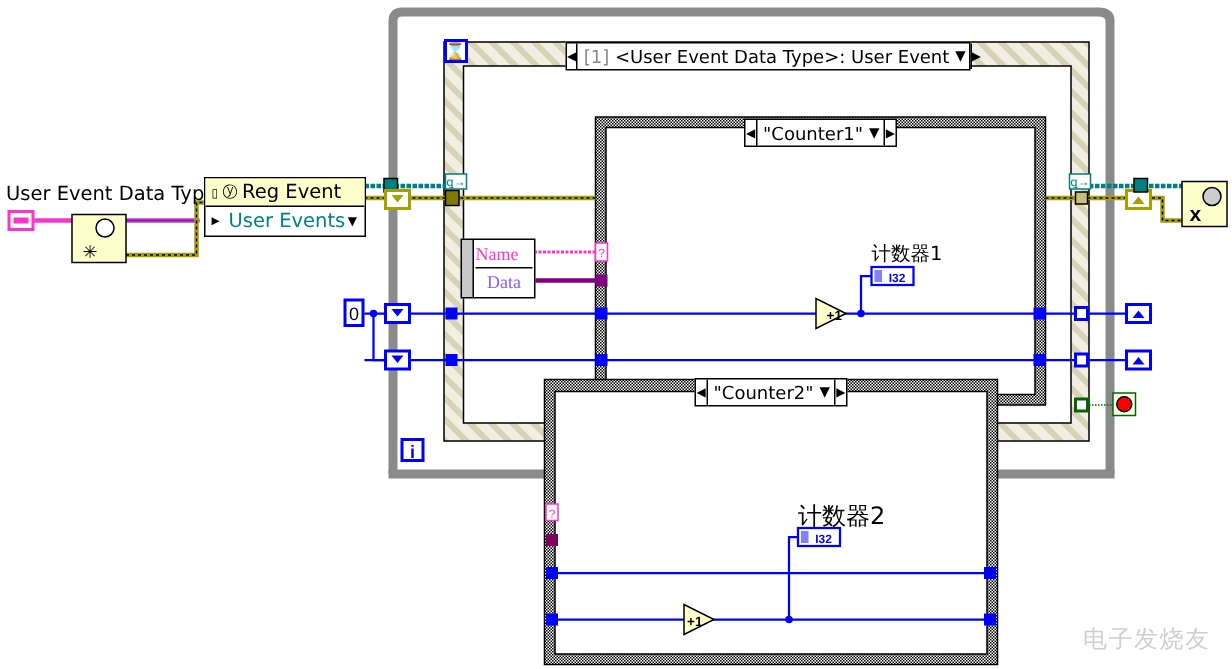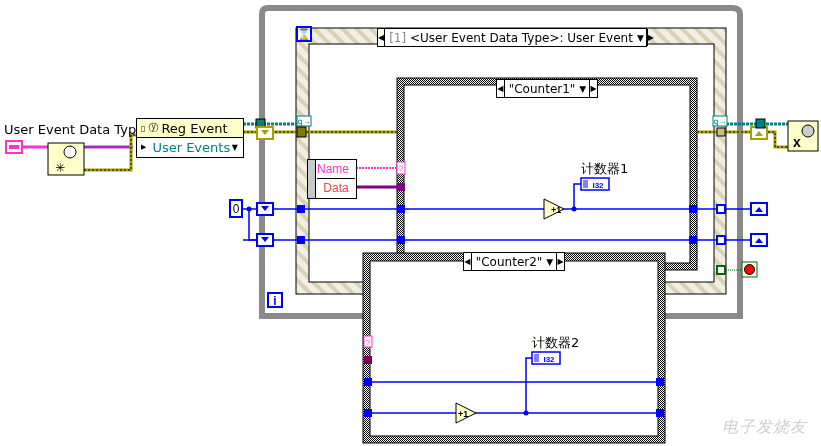--- a/index.html
+++ b/index.html
@@ -7,21 +7,21 @@
   #canvas { position:absolute; left:0; top:0; width:821px; height:446px; }
   .abs { position:absolute; }
   .lbl { position:absolute; font-size:13px; color:#000; white-space:nowrap; font-family:"DejaVu Sans","Liberation Sans",sans-serif; }
   .selector { position:absolute; height:17px; background:#fff; border:1px solid #000; font-size:12px; display:flex; align-items:center; font-family:"DejaVu Sans","Liberation Sans",sans-serif; }
   .selector .arrow-l, .selector .arrow-r { width:9px; height:100%; display:flex; align-items:center; justify-content:center; font-size:8px; border-right:1px solid #000; }
   .selector .arrow-r { border-right:none; border-left:1px solid #000; }
   .selector .sel-text { padding:16px 4px; flex:1; white-space:nowrap; }
   .selector .dd { font-size:9px; padding-right:3px; }
   .sel-index { color:#888; }
   .watermark { position:absolute; right:14px; bottom:12px; color:#cfcfcf; font-size:12px; text-align:center; line-height:15px; }
-  .watermark .wm-cn { font-size:16px; font-style:italic; letter-spacing:1px; }
+  .watermark .wm-cn { font-size:16px; letter-spacing:1px; }
 </style>
 </head>
 <body>
 
 <svg id="canvas" width="821" height="446" viewBox="0 0 821 446" xmlns="http://www.w3.org/2000/svg">
   <defs>
     <pattern id="stripe" patternUnits="userSpaceOnUse" width="10" height="10" patternTransform="rotate(-45)">
       <rect width="10" height="10" fill="#f2efe2"></rect>
       <rect width="4" height="10" fill="#d8d2b6"></rect>
     </pattern>
@@ -238,24 +238,24 @@
   <span class="arrow-r">▶</span>
 </div>
 
 <div class="selector" style="left:463px; top:252px; width:100px;">
   <span class="arrow-l">◀</span>
   <span class="sel-text">"Counter2"</span>
   <span class="dd">▼</span>
   <span class="arrow-r">▶</span>
 </div>
 
-<div class="abs" style="left:307px; top:159px; width:48px; height:38px; border:1px solid #000; background:#fff; font-size:12px; font-family:Liberation Sans, sans-serif;">
+<div class="abs" style="left:307px; top:159px; width:48px; height:38px; border:1px solid #000; background:#fff; font-size:12px; font-family:Liberation Serif, serif;">
   <div style="position:absolute; left:0; top:0; width:7px; height:38px; background:#c8c8c8; border-right:1px solid #000;"></div>
   <div style="position:absolute; left:9px; top:1px; height:17px; width:38px; color:#ff33cc; border-bottom:1px solid #000; line-height:17px;">Name</div>
-  <div style="position:absolute; left:9px; top:20px; height:17px; width:38px; color:#ef4444; line-height:17px; text-align:center;">Data</div>
+  <div style="position:absolute; left:9px; top:20px; height:17px; width:38px; color:#8b5cf6; line-height:17px; text-align:center;">Data</div>
 </div>
 
 <div class="lbl" style="left:581px; top:160px; font-size:13px;">计数器1</div>
-<div class="lbl" style="left:532px; top:334px; font-size:13px;">计数器2</div>
+<div class="lbl" style="left:532px; top:334px; font-size:16px;">计数器2</div>
 
 <div class="watermark">
   <div class="wm-cn">电子发烧友</div>
 </div>
 
 </body></html>

